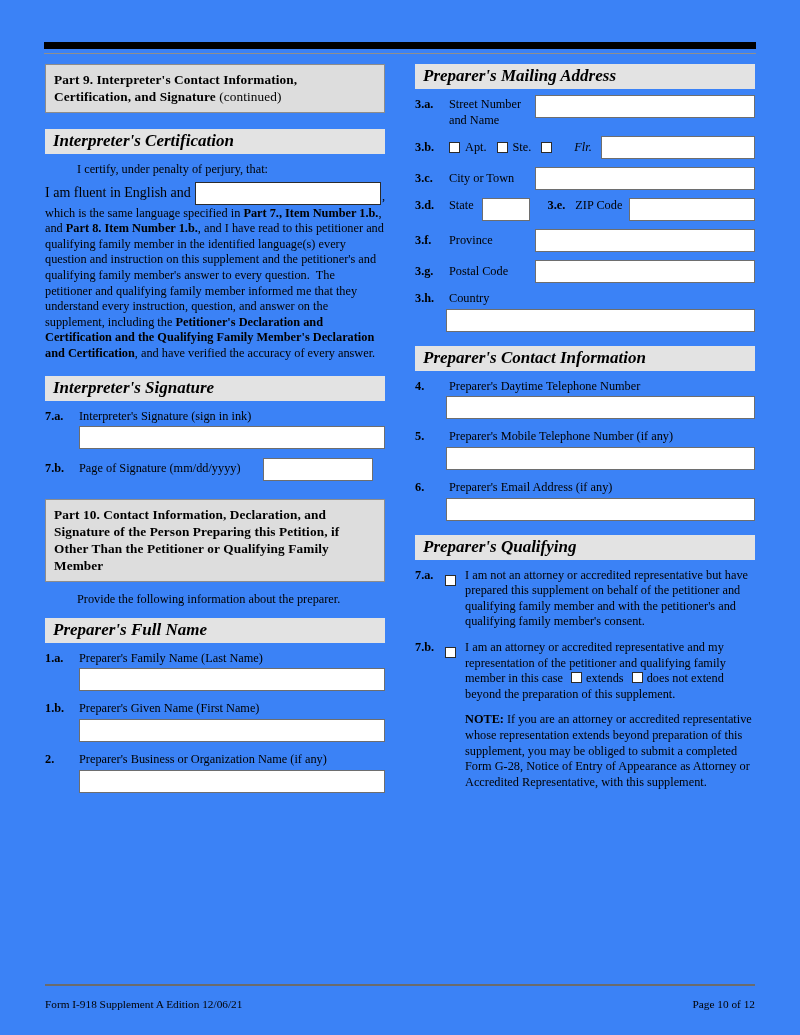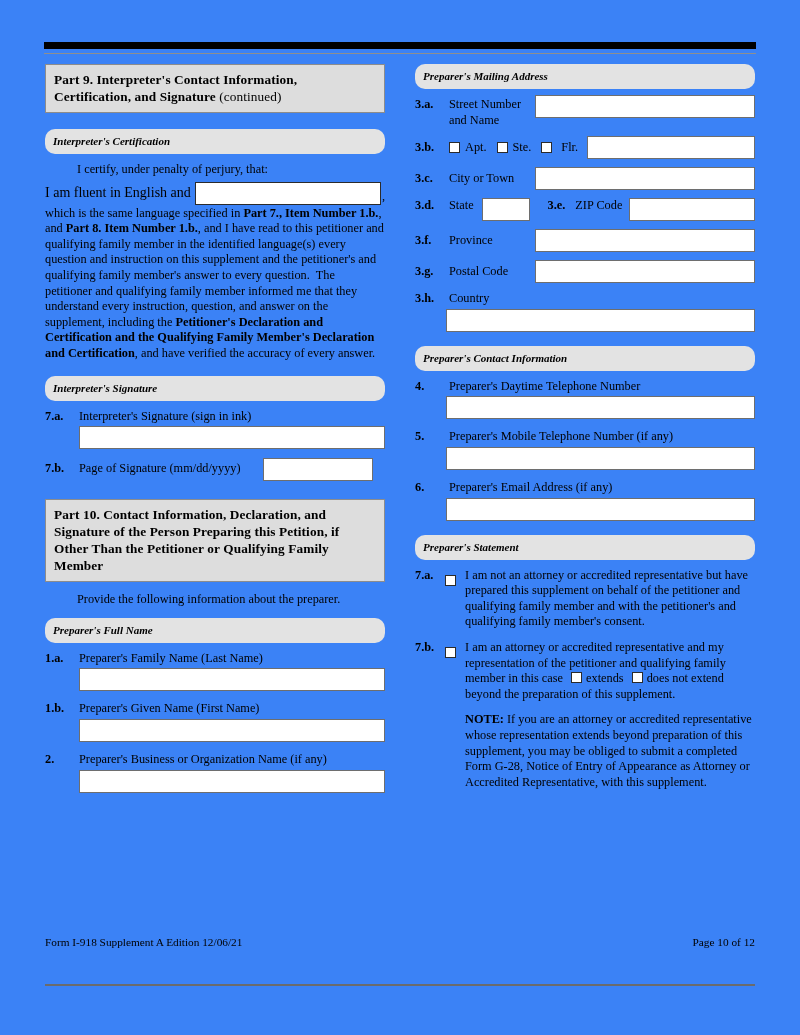--- a/index.html
+++ b/index.html
@@ -67,23 +67,22 @@
     font-weight: normal;
   }
 
   
   .band {
     background: #e3e3e3;
     padding: 4px 8px 5px 8px;
     box-sizing: border-box;
     font-style: italic;
     font-weight: bold;
-    font-size: 11px;
+    font-size: 17px;
     line-height: 16px;
-    border-radius: 10px;
   }
 
   
   .body-text {
     font-size: 12.3px;
     line-height: 15.6px;
     text-align: left;
   }
   .body-text b { font-weight: bold; }
 
@@ -177,21 +176,21 @@
 
   
   .footer-rule {
     position: absolute;
     left: 45px; top: 984px;
     width: 710px; height: 2px;
     background: #6b6b6b;
   }
   .footer {
     position: absolute;
-    left: 45px; top: 936px;
+    left: 45px; top: 998px;
     width: 710px;
     display: flex;
     justify-content: space-between;
     font-size: 11.3px;
     text-align: center;
   }
 
   .mt2 { margin-top: 2px; }
   .mt4 { margin-top: 1px; }
   .mt8 { margin-top: 8px; }
@@ -282,21 +281,21 @@
       <div class="box" style="flex:1 1 auto;margin-top:-2px;"></div>
     </div>
 
     <div class="row mt8" style="align-items:center;">
       <div class="num num-r">3.b.</div>
       <span class="cb"></span>
       <span class="lbl" style="margin-left:5px;">Apt.</span>
       <span class="cb" style="margin-left:10px;"></span>
       <span class="lbl" style="margin-left:5px;">Ste.</span>
       <span class="cb" style="margin-left:10px;"></span>
-      <span class="lbl" style="margin-left:9px;">Flr.</span>
+      <span class="lbl" style="margin-left:22px;font-style:italic;">Flr.</span>
       <span class="box" style="margin-left:9px;flex:1 1 auto;"></span>
     </div>
 
     <div class="row mt8" style="align-items:center;">
       <div class="num num-r">3.c.</div>
       <div class="lbl" style="width:86px;flex:0 0 auto;">City or Town</div>
       <div class="box" style="flex:1 1 auto;"></div>
     </div>
 
     <div class="row mt8" style="align-items:flex-start;">
@@ -339,21 +338,21 @@
       <div class="lbl">Preparer's Mobile Telephone Number (if any)</div>
     </div>
     <div class="box mt2" style="margin-left:31px;width:309px;"></div>
 
     <div class="row mt10">
       <div class="num num-r">6.</div>
       <div class="lbl">Preparer's Email Address (if any)</div>
     </div>
     <div class="box mt2" style="margin-left:31px;width:309px;"></div>
 
-    <div class="band mt14">Preparer's Statement</div>
+    <div class="band mt14">Preparer's Qualifying</div>
 
     <div class="stmt-row mt8">
       <div class="stmt-num">7.a.</div>
       <div class="stmt-cb"><span class="cb"></span></div>
       <div class="stmt-text">I am not an attorney or accredited representative but have prepared this supplement on behalf of the petitioner and qualifying family member  and with the petitioner's and qualifying family member's  consent.</div>
     </div>
 
     <div class="stmt-row mt10">
       <div class="stmt-num">7.b.</div>
       <div class="stmt-cb"><span class="cb"></span></div>

